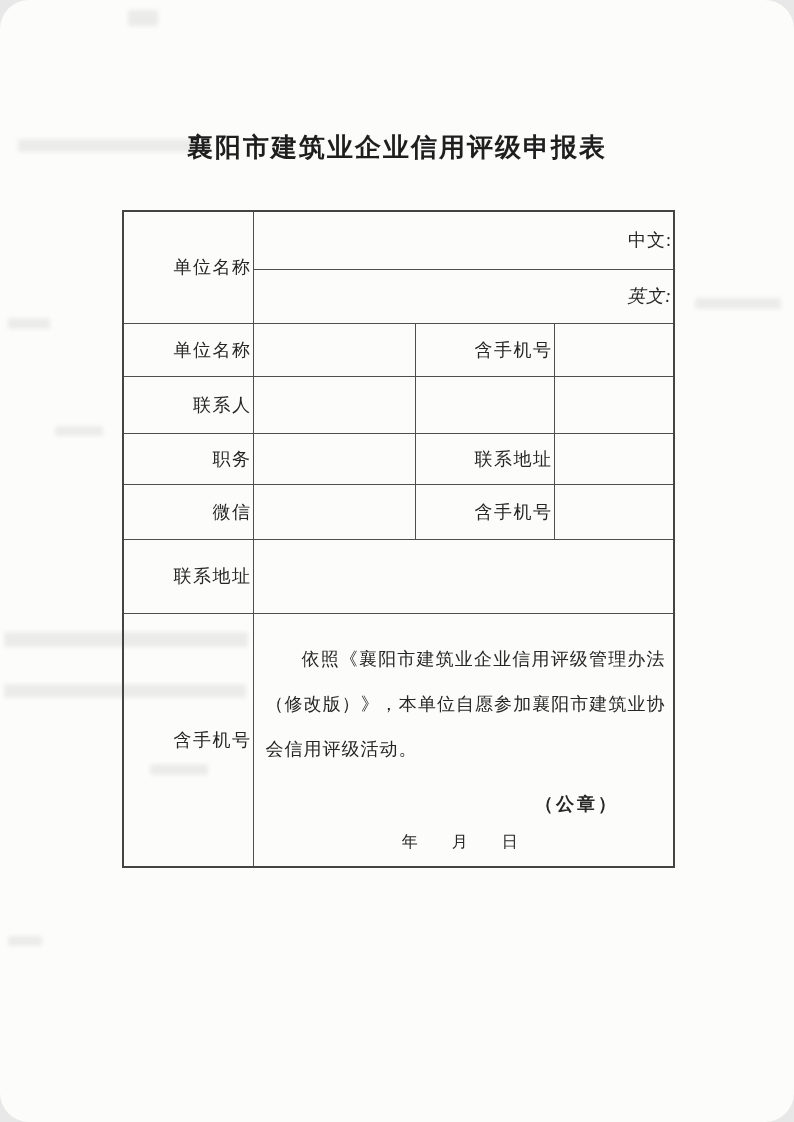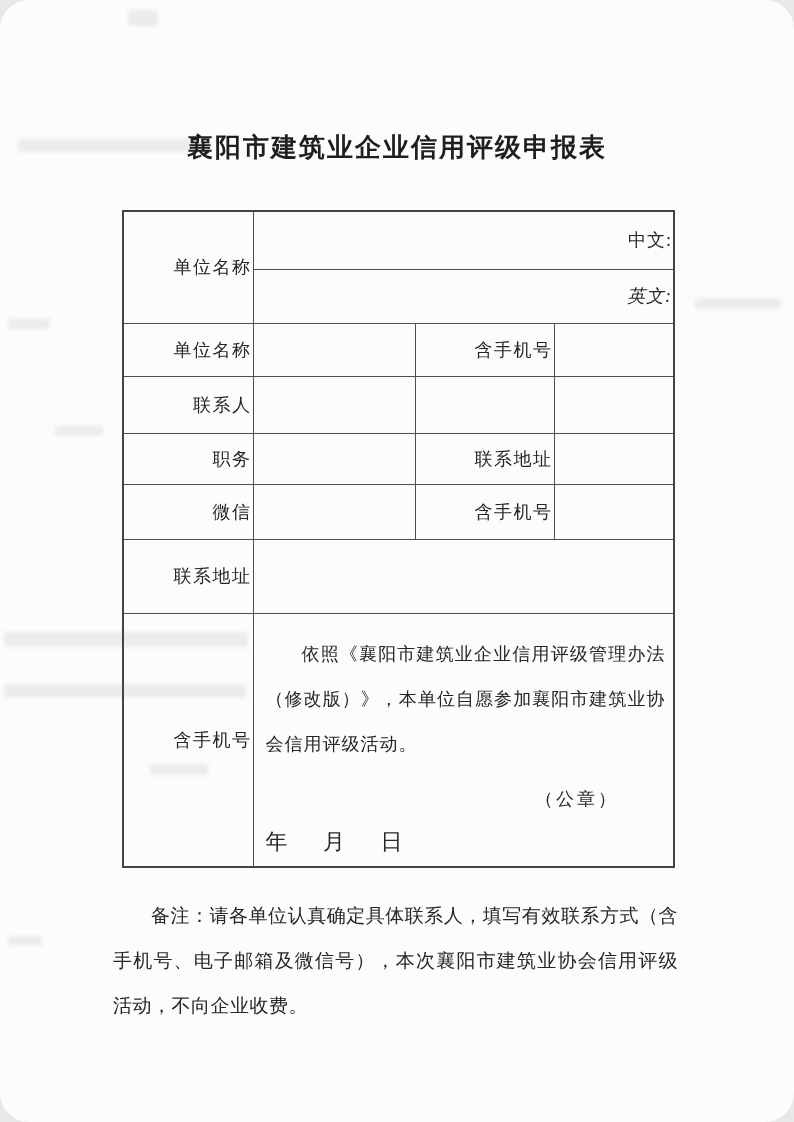--- a/index.html
+++ b/index.html
@@ -90,26 +90,27 @@
     letter-spacing:1px;
     text-align:justify;
     text-indent:2em;
   }
   .seal{
     text-align:right;
     padding-right:46px;
     margin-top:20px;
     font-size:18px;
     letter-spacing:3px;
+    font-weight:bold;
   }
   .date{
-    text-align:left;
+    text-align:center;
     padding-right:10px;
     margin-top:16px;
-    font-size:22px;
+    font-size:16px;
     word-spacing:28px;
     letter-spacing:1px;
   }
   .note{
     position:absolute;
     left:113px;
     top:874px;
     width:565px;
     font-size:19px;
     line-height:45px;
@@ -188,15 +189,14 @@
         <td class="label">含手机号</td>
         <td class="opinion-cell" colspan="3">
           <div class="statement">依照《襄阳市建筑业企业信用评级管理办法（修改版）》，本单位自愿参加襄阳市建筑业协会信用评级活动。</div>
           <div class="seal">（公章）</div>
           <div class="date">年 月 日</div>
         </td>
       </tr>
     </tbody>
   </table>
 
-  <p class="note">备注：请各单位认真确定具体联系人，填写有效联系方式（含手机号、电子邮箱及微信号），本次襄阳市建筑业协会信用评级活动，不向企业收费。</p>
 
 </div>
 
 </body></html>

